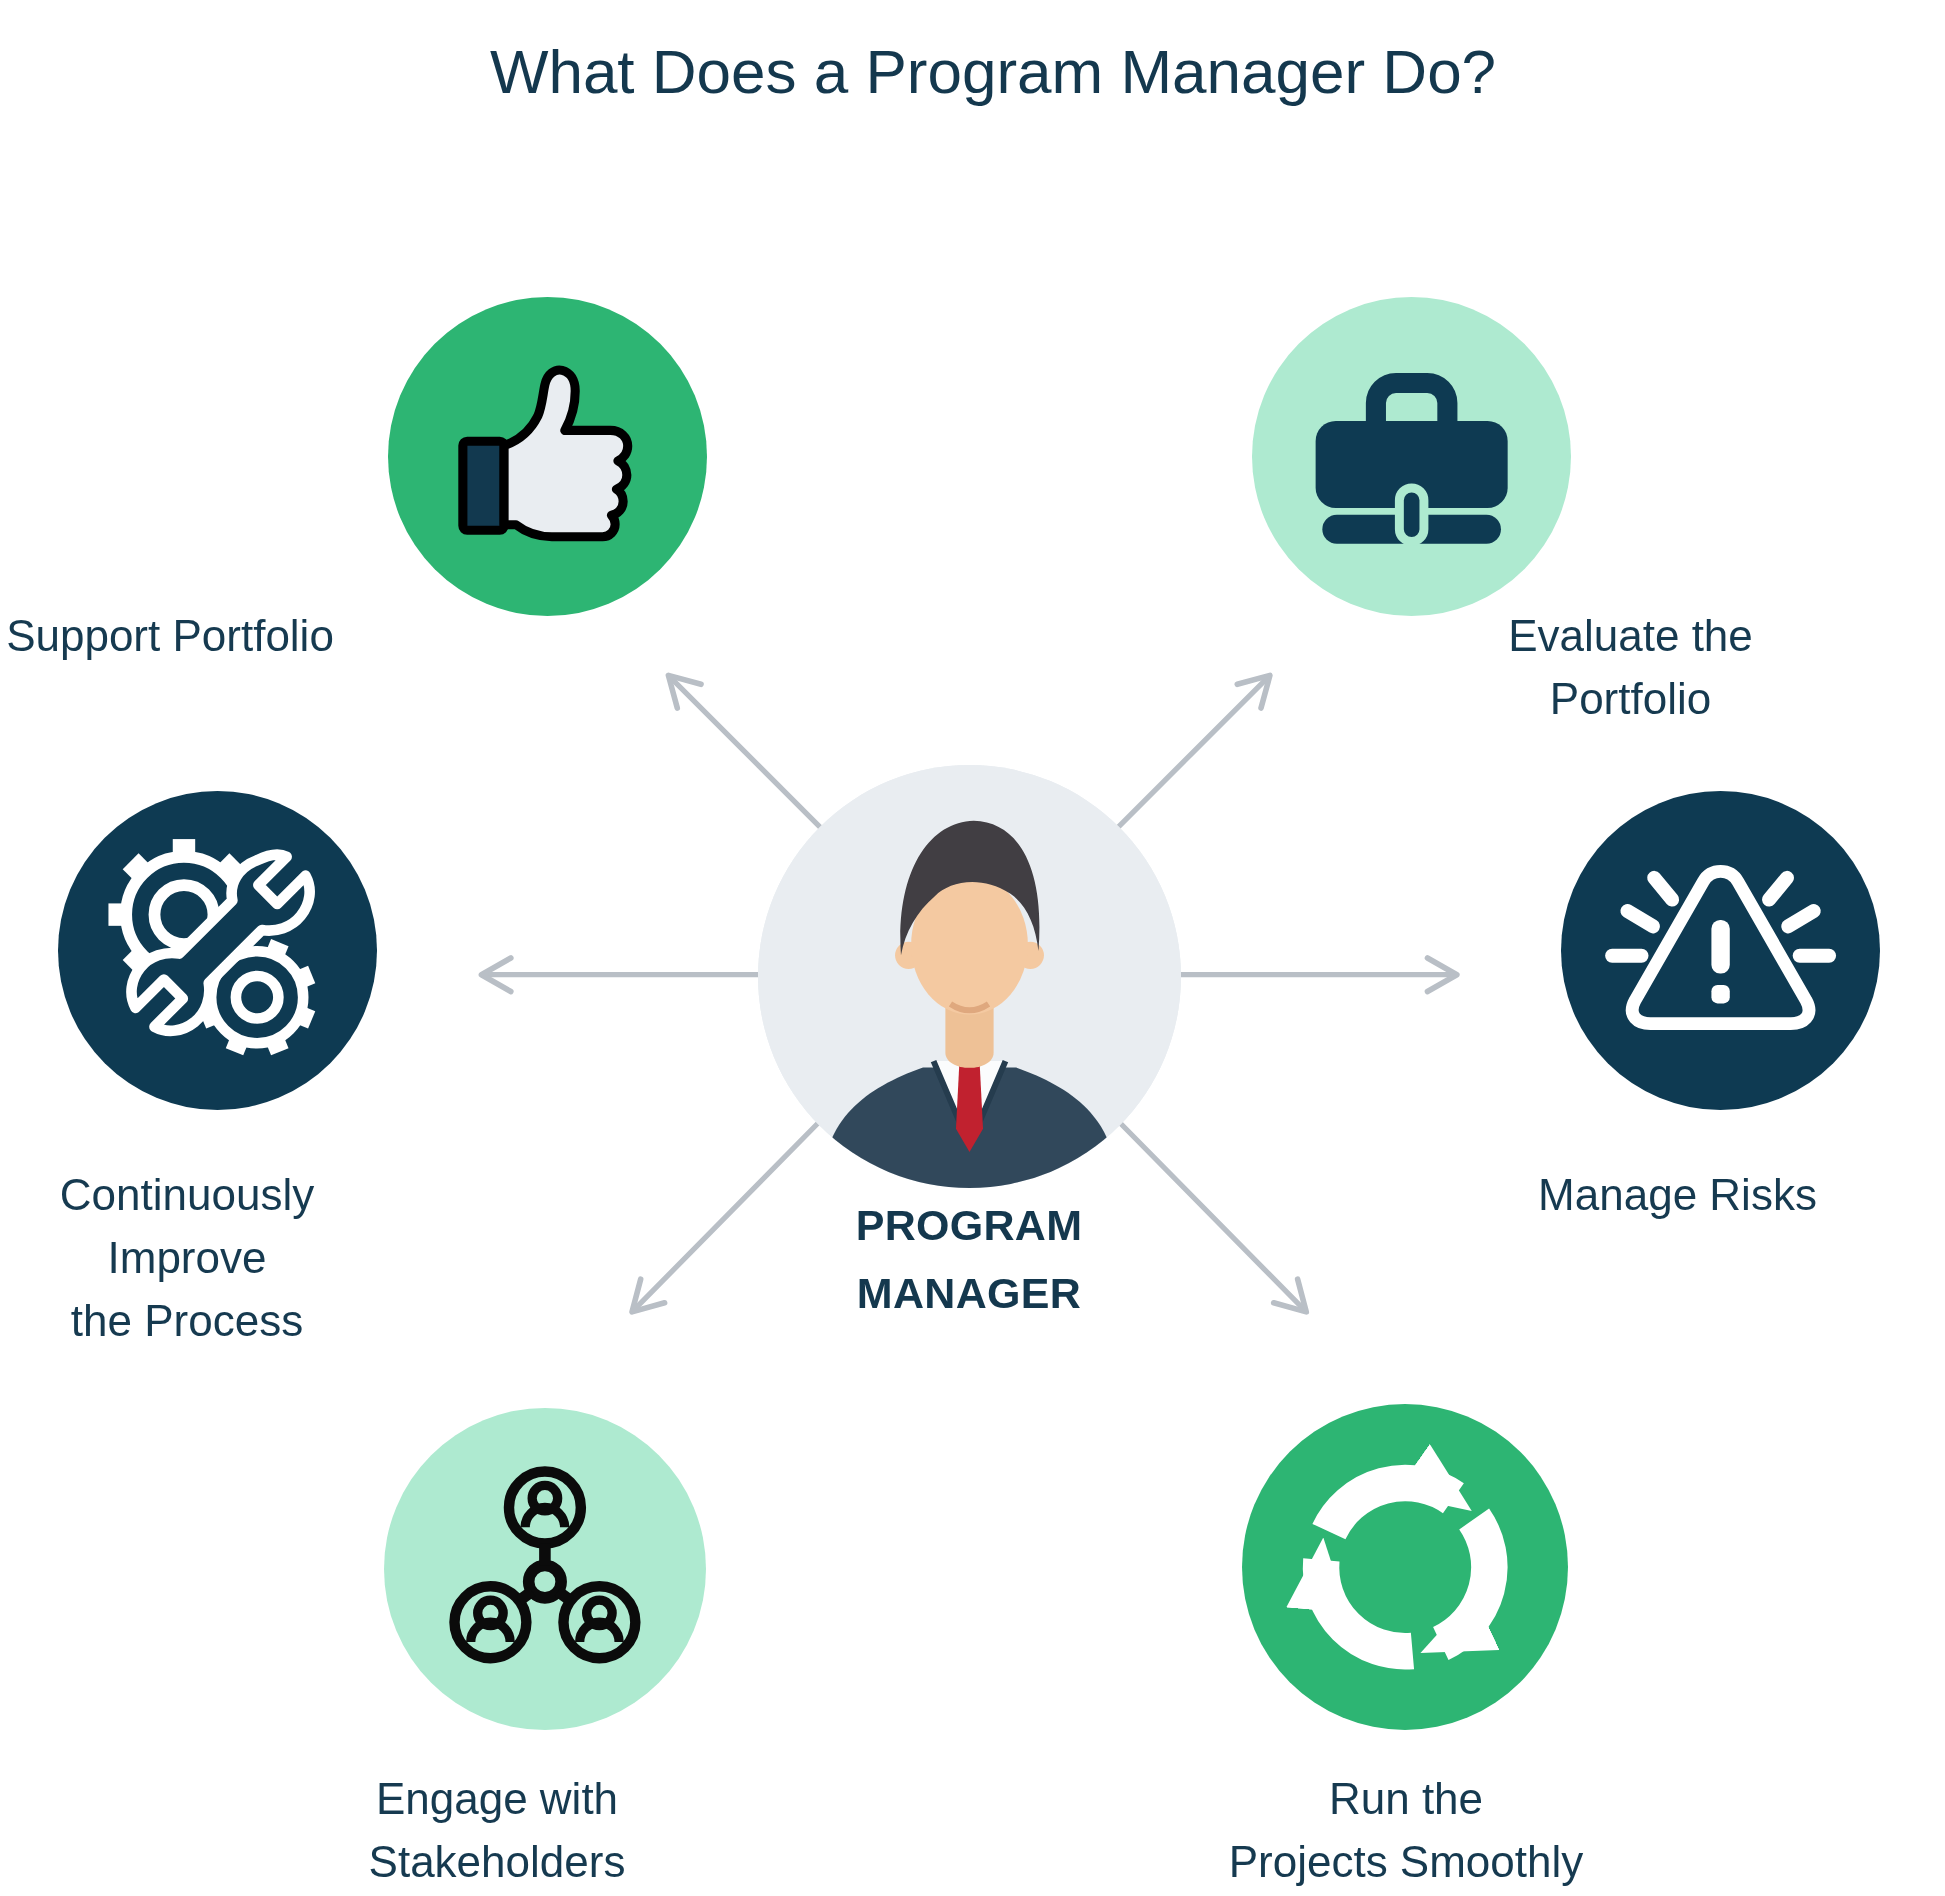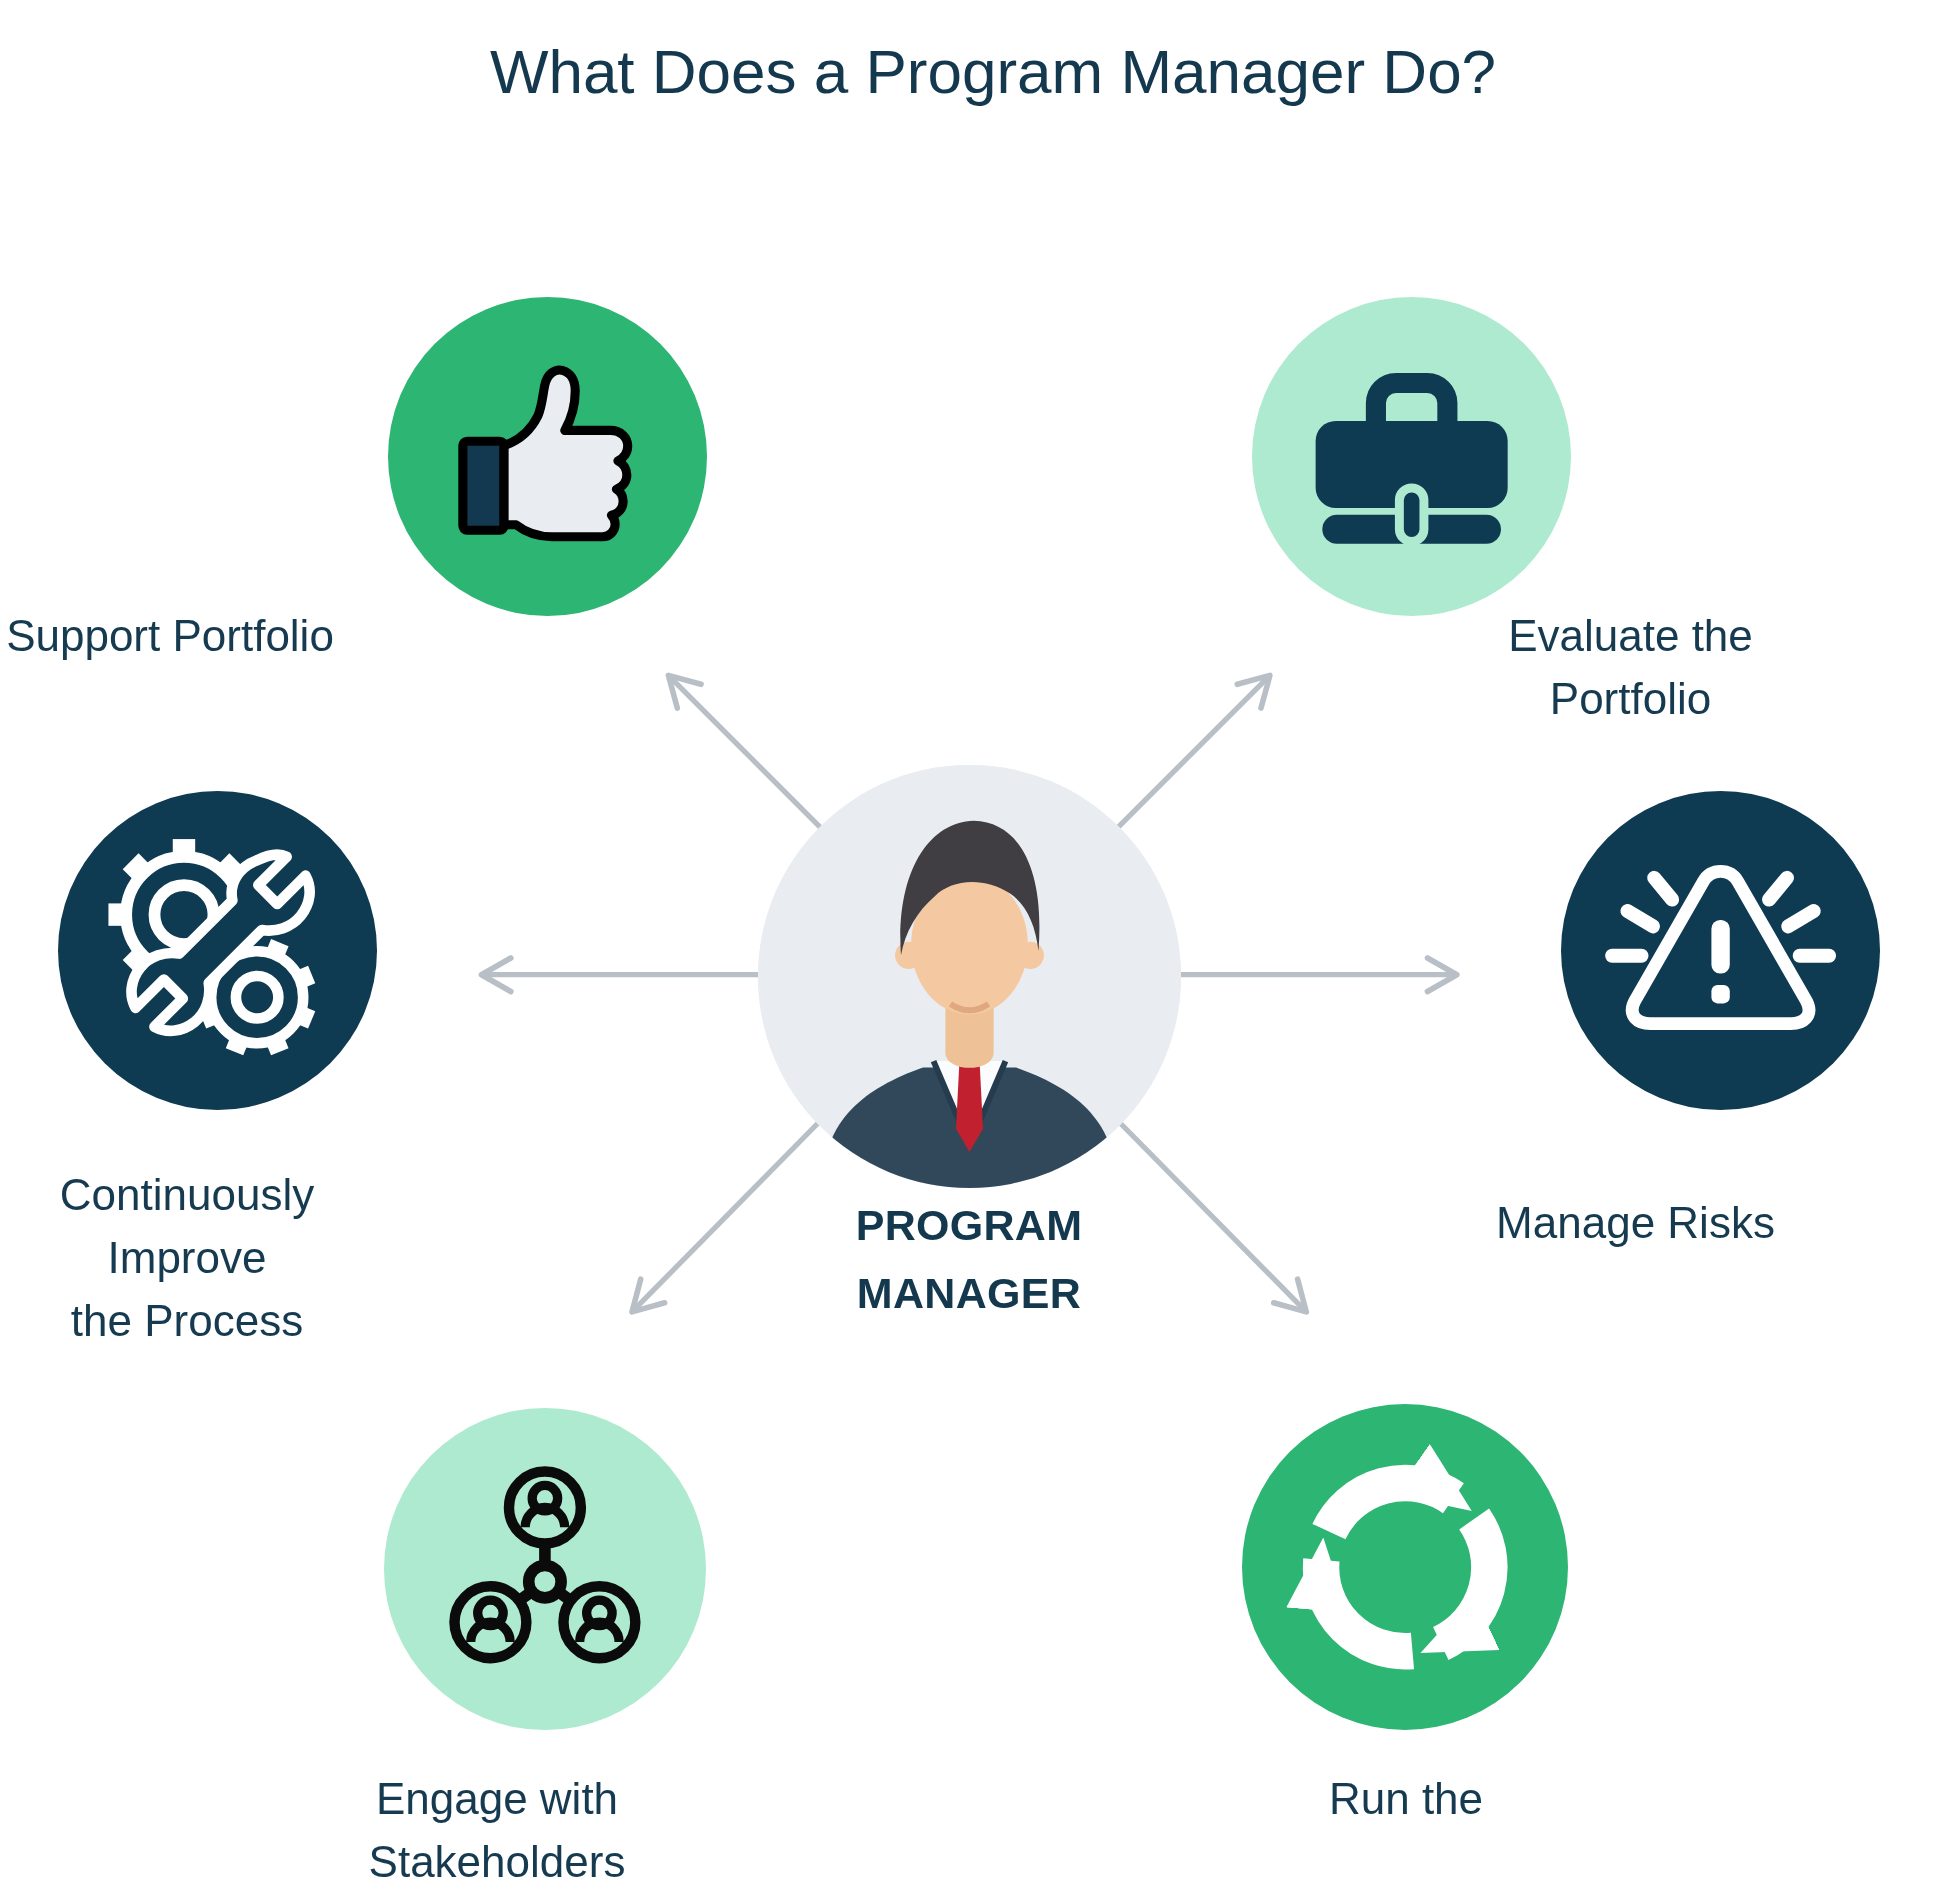--- a/index.html
+++ b/index.html
@@ -29,21 +29,21 @@
   .c-engage{left:384px;top:1408px;width:322px;height:322px;}
   .c-run{left:1242px;top:1404px;width:326px;height:326px;}
   .c-center{left:758px;top:765px;width:423px;height:423px;}
   .label{
     position:absolute;text-align:center;color:#163a50;
     font-size:44px;line-height:63px;font-weight:400;
   }
   .l-support{left:0px;top:604px;width:340px;}
   .l-portfolio{left:1427px;top:604px;width:407px;}
   .l-improve{left:0px;top:1163px;width:374px;}
-  .l-risks{left:1473px;top:1163px;width:325px;margin-top:28px;}
+  .l-risks{left:1515px;top:1163px;width:325px;}
   .l-engage{left:287px;top:1767px;width:420px;}
   .l-run{left:1196px;top:1767px;width:420px;}
   .center-label{
     position:absolute;left:759px;top:1191px;width:420px;text-align:center;
     font-size:43px;line-height:68px;font-weight:700;color:#14384e;letter-spacing:0.3px;
   }
 </style>
 </head>
 <body>
 
@@ -211,16 +211,17 @@
     <div>Continuously Improve</div>
     <div>the Process</div>
   </div>
   <div class="label l-risks">Manage Risks</div>
   <div class="label l-engage">
     <div>Engage with</div>
     <div>Stakeholders</div>
   </div>
   <div class="label l-run">
     <div>Run the</div>
+    <div>Projects Smoothly</div>
   </div>
 
 </div>
 
 
 </body></html>

